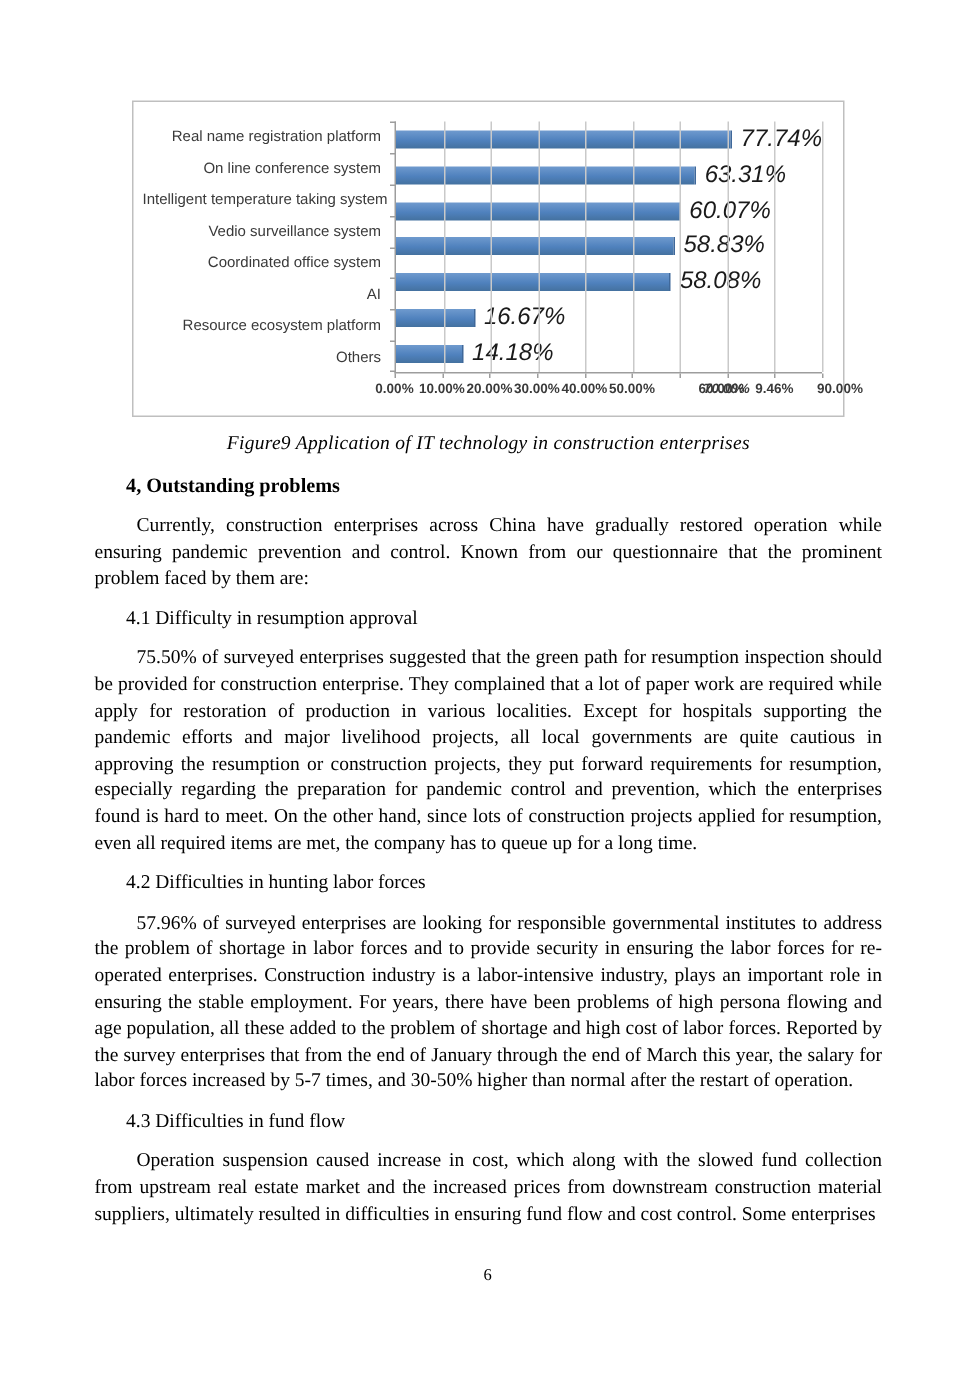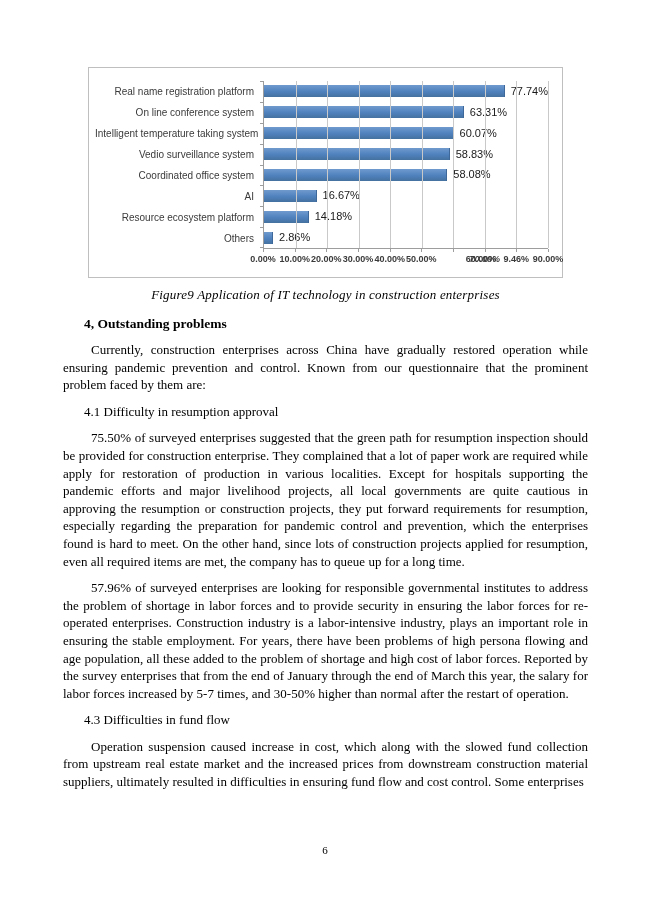--- a/index.html
+++ b/index.html
@@ -60,24 +60,25 @@
     justify-content: space-around;
   }
   .bar-row { display: flex; align-items: center; height: 12px; }
   .bar {
     height: 12px;
     background: linear-gradient(to bottom, #6f9ace 0%, #4f81bd 55%, #44719f 100%);
     border-right: 1px solid #3f689a;
   }
   .bar-value {
     margin-left: 6px;
-    font-size: 11px;
+    font-size: 16px;
     color: #1a1a1a;
     white-space: nowrap;
     line-height: 1;
+    font-style: italic;
   }
   .chart-xaxis { display: flex; height: 18px; }
   .xaxis-spacer { width: 168px; }
   .xaxis-area { flex: 1; position: relative; }
   .xtick-mark {
     position: absolute; top: 0;
     width: 1px; height: 3px; background: #9d9d9d;
   }
   .xtick-label {
     position: absolute; top: 5px;
@@ -161,24 +162,20 @@
               <div class="bar" style="width: 64.5333%; background: linear-gradient(rgb(111, 154, 206) 0%, rgb(79, 129, 189) 55%, rgb(68, 113, 159) 100%);"></div>
               <div class="bar-value">58.08%</div>
             </div>
             <div class="bar-row">
               <div class="bar" style="width: 18.5222%; background: linear-gradient(rgb(111, 154, 206) 0%, rgb(79, 129, 189) 55%, rgb(68, 113, 159) 100%);"></div>
               <div class="bar-value">16.67%</div>
             </div>
             <div class="bar-row">
               <div class="bar" style="width: 15.7556%; background: linear-gradient(rgb(111, 154, 206) 0%, rgb(79, 129, 189) 55%, rgb(68, 113, 159) 100%);"></div>
               <div class="bar-value">14.18%</div>
-            </div>
-            <div class="bar-row">
-              <div class="bar" style="width: 3.17778%; background: linear-gradient(rgb(111, 154, 206) 0%, rgb(79, 129, 189) 55%, rgb(68, 113, 159) 100%);"></div>
-              <div class="bar-value">2.86%</div>
             </div>
           </div>
       <div class="gridline" style="left: 11.1111%;"></div>
           <div class="gridline" style="left: 22.2222%;"></div>
           <div class="gridline" style="left: 33.3333%;"></div>
           <div class="gridline" style="left: 44.4444%;"></div>
           <div class="gridline" style="left: 55.5556%;"></div>
           <div class="gridline" style="left: 66.6667%;"></div>
           <div class="gridline" style="left: 77.7778%;"></div>
           <div class="gridline" style="left: 88.8889%;"></div>
@@ -209,33 +206,34 @@
           <div class="xtick-label" style="left: 44.4444%;">40.00%</div>
           <div class="xtick-mark" style="left: 55.5556%;"></div>
           <div class="xtick-label" style="left: 55.5556%;">50.00%</div>
           <div class="xtick-mark" style="left: 66.6667%;"></div>
           <div class="xtick-label" style="left: 66.6667%; margin-left: 28px;">60.00%</div>
           <div class="xtick-mark" style="left: 77.7778%;"></div>
           <div class="xtick-label" style="left: 77.7778%; font-style: italic;">70.00%</div>
           <div class="xtick-mark" style="left: 88.8889%;"></div>
           <div class="xtick-label" style="left: 88.8889%;">9.46%</div>
           <div class="xtick-mark" style="left: 100%;"></div>
-          <div class="xtick-label" style="left: 100%;">90.00%</div>
+          <div class="xtick-label" style="left: 100%; padding-left: 24px;">90.00%</div>
         </div>
     </div>
   </div>
 
   <div class="caption">Figure9 Application of IT technology in construction enterprises</div>
 
   <p class="heading">4, Outstanding problems</p>
 
   <p class="para">Currently, construction enterprises across China have gradually restored operation while ensuring pandemic prevention and control. Known from our questionnaire that the prominent problem faced by them are:</p>
 
   <p class="sub-title">4.1 Difficulty in resumption approval</p>
   <p class="para">75.50% of surveyed enterprises suggested that the green path for resumption inspection should be provided for construction enterprise. They complained that a lot of paper work are required while apply for restoration of production in various localities. Except for hospitals supporting the pandemic efforts and major livelihood projects, all local governments are quite cautious in approving the resumption or construction projects, they put forward requirements for resumption, especially regarding the preparation for pandemic control and prevention, which the enterprises found is hard to meet. On the other hand, since lots of construction projects applied for resumption, even all required items are met, the company has to queue up for a long time.</p>
 
+  <p class="sub-title">4.2 Difficulties in hunting labor forces</p>
   <p class="para">57.96% of surveyed enterprises are looking for responsible governmental institutes to address the problem of shortage in labor forces and to provide security in ensuring the labor forces for re-operated enterprises. Construction industry is a labor-intensive industry, plays an important role in ensuring the stable employment. For years, there have been problems of high persona flowing and age population, all these added to the problem of shortage and high cost of labor forces. Reported by the survey enterprises that from the end of January through the end of March this year, the salary for labor forces increased by 5-7 times, and 30-50% higher than normal after the restart of operation.</p>
 
   <p class="sub-title">4.3 Difficulties in fund flow</p>
   <p class="para">Operation suspension caused increase in cost, which along with the slowed fund collection from upstream real estate market and the increased prices from downstream construction material suppliers, ultimately resulted in difficulties in ensuring fund flow and cost control. Some enterprises</p>
 
   <div class="page-number">6</div>
 </div>
 
 </body></html>

